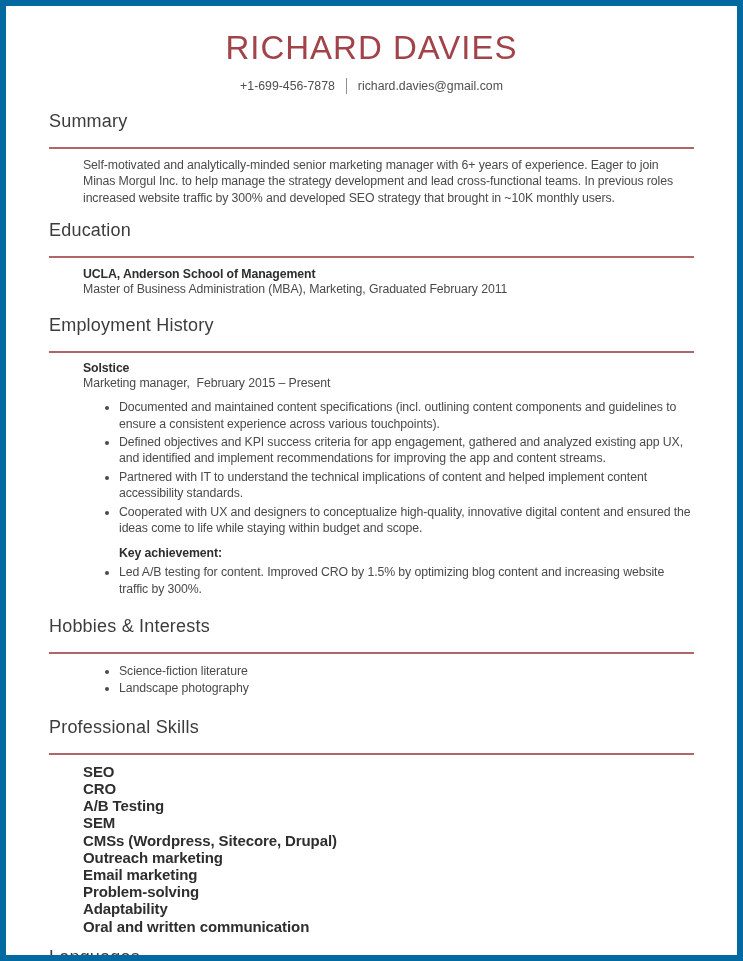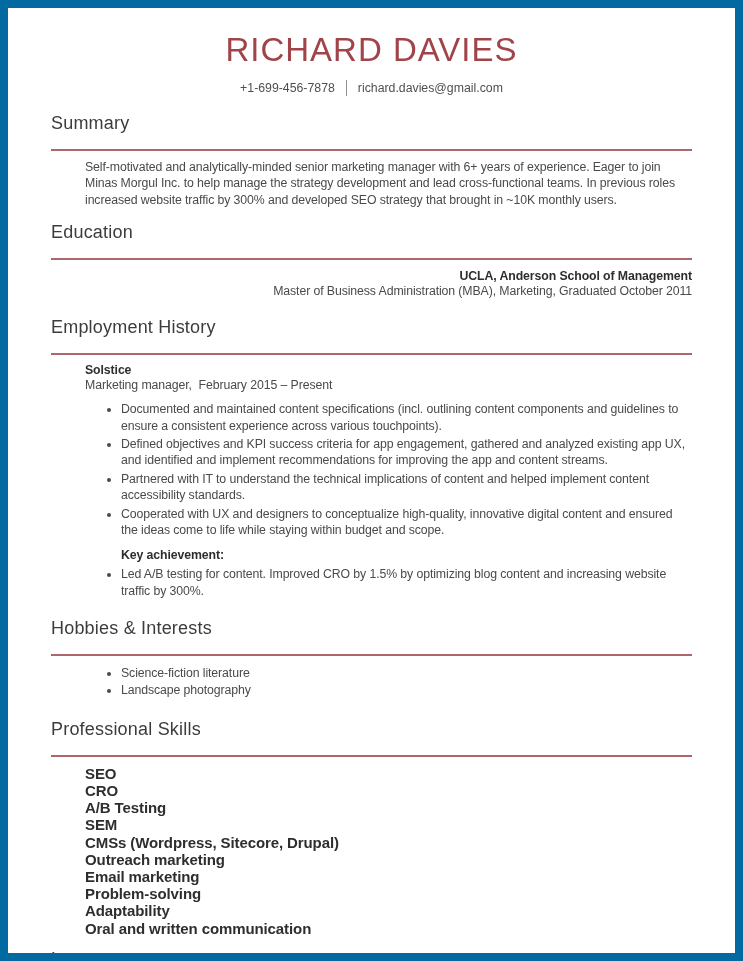--- a/index.html
+++ b/index.html
@@ -5,21 +5,21 @@
   * { box-sizing: border-box; margin: 0; padding: 0; }
   html, body { background: #ffffff; }
   body {
     font-family: "Liberation Sans", sans-serif;
     width: 743px;
   }
   .page {
     width: 743px;
     height: 961px;
     background: #ffffff;
-    border: 8px solid #0369a1;
+    border: 6px solid #0369a1;
     padding: 0 43px;
     overflow: hidden;
   }
   
   .name {
     margin-top: 24px;
     text-align: center;
     font-size: 33px;
     line-height: 36px;
     font-weight: 400;
@@ -59,21 +59,21 @@
   .mt-languages  { margin-top: 12px; }
   
   .indent { margin-left: 34px; }
   .body-text {
     font-size: 12.3px;
     color: #4a4a4a;
     line-height: 16.4px;
     letter-spacing: -0.1px;
   }
   .summary-text { margin-top: 8px; max-width: 625px; }
-  .edu-block { margin-top: 9px; text-align: right; }
+  .edu-block { margin-top: 9px; }
   .bold-line {
     font-size: 12.3px;
     font-weight: 700;
     color: #2e2e2e;
     line-height: 15px;
     letter-spacing: -0.1px;
   }
   .plain-line {
     font-size: 12.3px;
     color: #4a4a4a;
@@ -137,21 +137,21 @@
 
   <section>
     <h2 class="section-title mt-summary">Summary</h2>
     <p class="body-text indent summary-text">Self-motivated and analytically-minded senior marketing manager with 6+ years of experience. Eager to join Minas Morgul Inc. to help manage the strategy development and lead cross-functional teams. In previous roles increased website traffic by 300% and developed SEO strategy that brought in ~10K monthly users.</p>
   </section>
 
   <section>
     <h2 class="section-title mt-education">Education</h2>
     <div class="indent edu-block">
       <div class="bold-line">UCLA, Anderson School of Management</div>
-      <div class="plain-line">Master of Business Administration (MBA), Marketing, Graduated October 2011</div>
+      <div class="plain-line">Master of Business Administration (MBA), Marketing, Graduated February 2011</div>
     </div>
   </section>
 
   <section>
     <h2 class="section-title mt-employment">Employment History</h2>
     <div class="indent job-block">
       <div class="bold-line">Solstice</div>
       <div class="plain-line">Marketing manager, &nbsp;February 2015 – Present</div>
     </div>
     <ul class="bullets">

